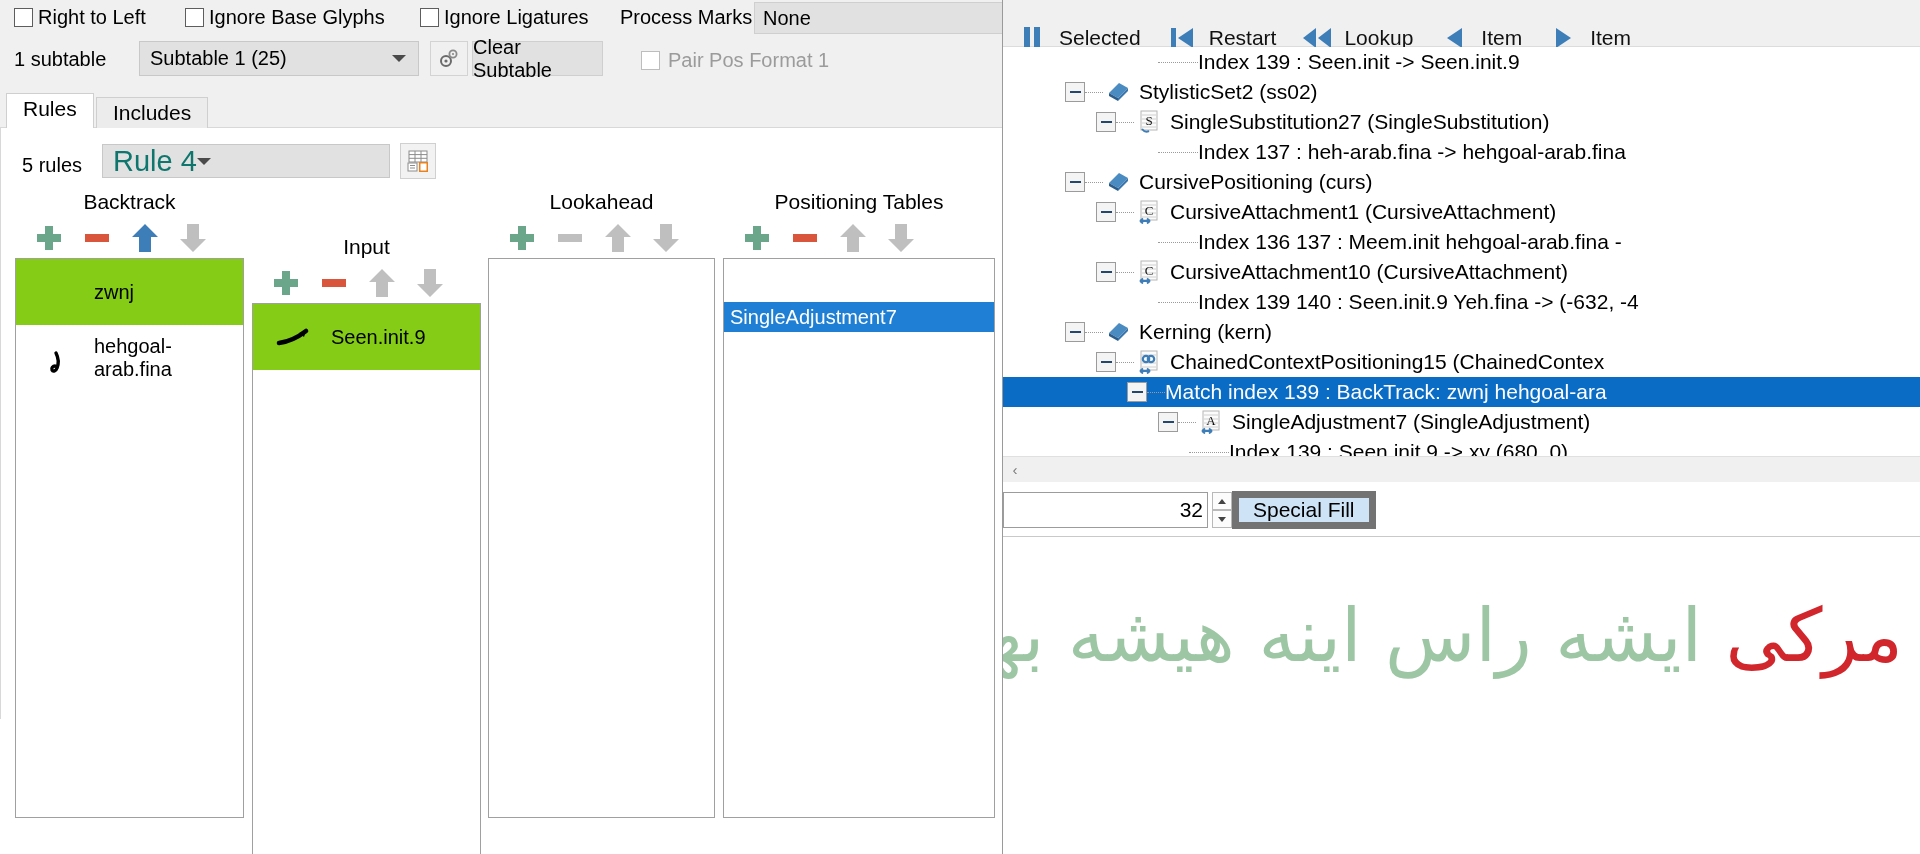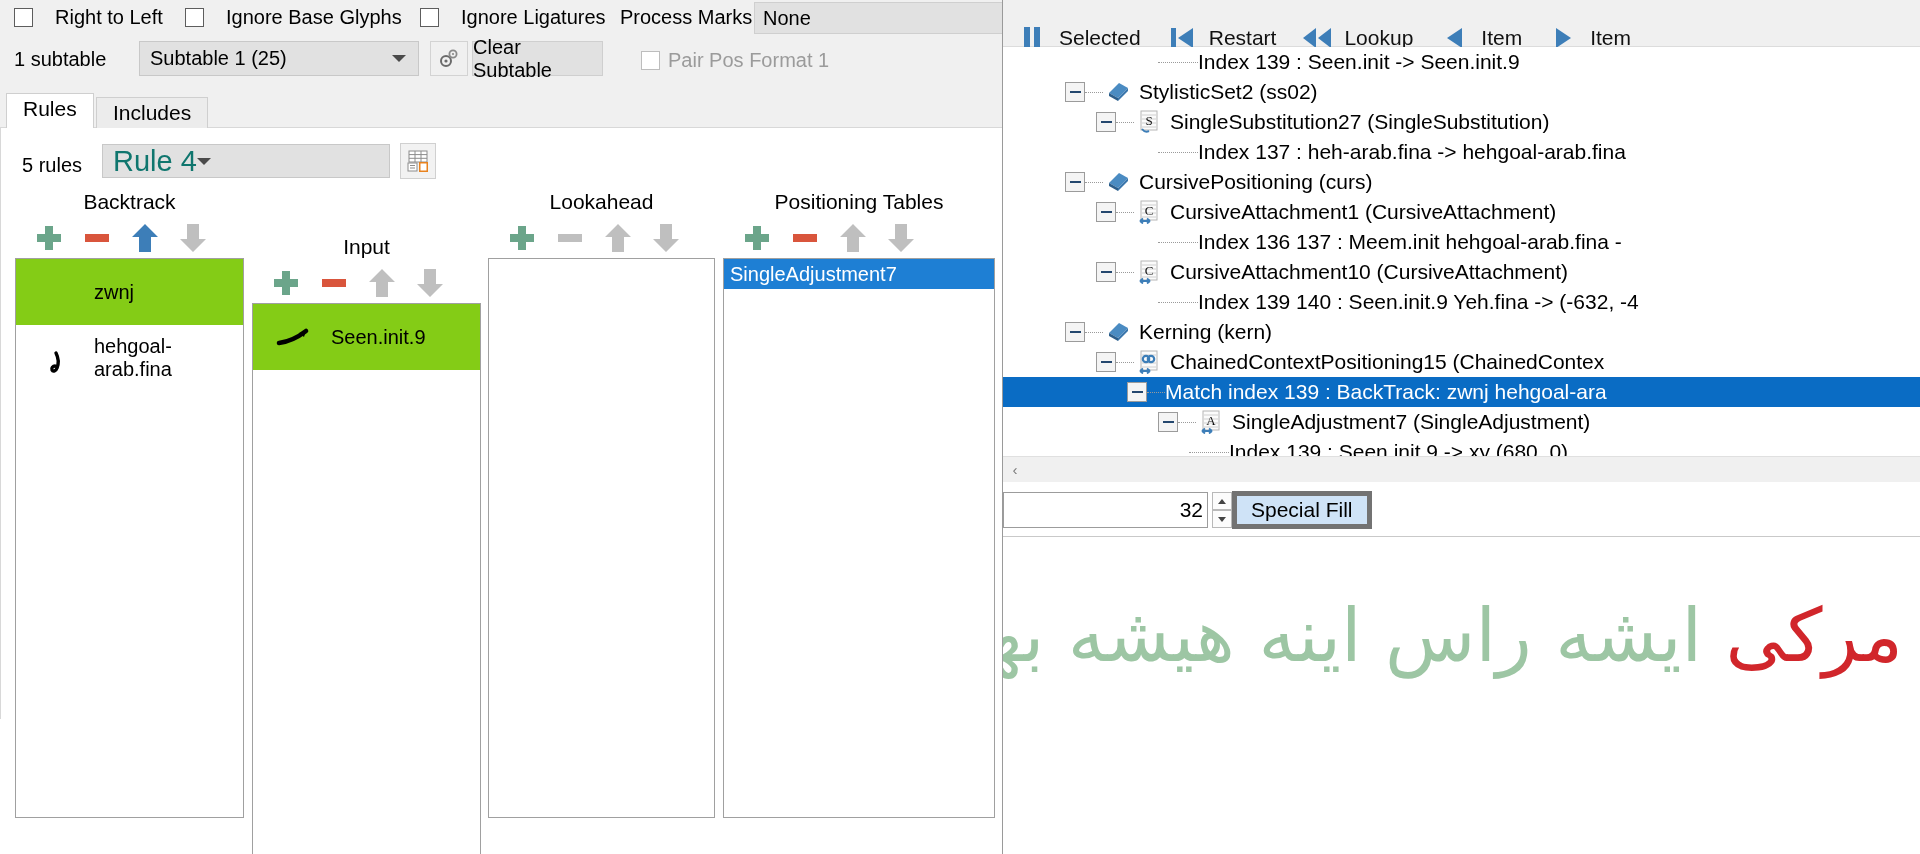--- a/index.html
+++ b/index.html
@@ -18,21 +18,21 @@
     width: 1002px; height: 854px;
     background: #ffffff;
   }
   .opt-bar {
     position: absolute; left: 0; top: 0;
     width: 1002px; height: 38px;
     background: #f0f0f0;
   }
   .chk-group {
     position: absolute; top: 4px;
-    display: flex; align-items: center; gap: 22px;
+    display: flex; align-items: center; gap: 5px;
     font-size: 20px; color: #000;
   }
   .chk-box {
     width: 19px; height: 19px;
     border: 1px solid #5d5d5d;
     background: #fff;
     display: inline-block;
     flex: 0 0 auto;
   }
   .chk-label { font-size: 20px; line-height: 26px; white-space: nowrap; }
@@ -182,20 +182,21 @@
 
   .pt-listbox {
     border: 1px solid #a0a0a0;
     background: #ffffff;
     width: 100%; height: 560px;
   }
   .pt-item {
     height: 30px; line-height: 30px;
     font-size: 20px; color: #000;
     padding-left: 6px;
+    margin-top: 43px;
   }
   .pt-item.sel { background: #1e7fd4; color: #ffffff; }
 
   #col-backtrack { left: 14px; width: 229px; }
   #col-input     { left: 251px; width: 229px; margin-top: 45px; }
   #col-lookahead { left: 487px; width: 227px; }
   #col-postab    { left: 722px; width: 272px; }
 
   
   #right-pane {
@@ -278,21 +279,21 @@
   }
   .spin div {
     flex: 1; border: 1px solid #b9b9b9; background: #fcfcfc;
     display: flex; align-items: center; justify-content: center;
   }
   .spin .tri-u { width:0;height:0;border-left:4px solid transparent;border-right:4px solid transparent;border-bottom:5px solid #444; }
   .spin .tri-d { width:0;height:0;border-left:4px solid transparent;border-right:4px solid transparent;border-top:5px solid #444; }
   .special-fill {
     height: 38px;
     background: #cfe3f7;
-    border: 5px solid #737373;
+    border: 7px solid #737373;
     font-size: 21px; color: #000;
     display: flex; align-items: center; justify-content: center;
     padding: 0 14px;
   }
   .preview {
     position: absolute; left: 0; top: 536px;
     width: 918px; height: 318px;
     background: #ffffff;
     border-top: 1px solid #c9c9c9;
     overflow: hidden;

